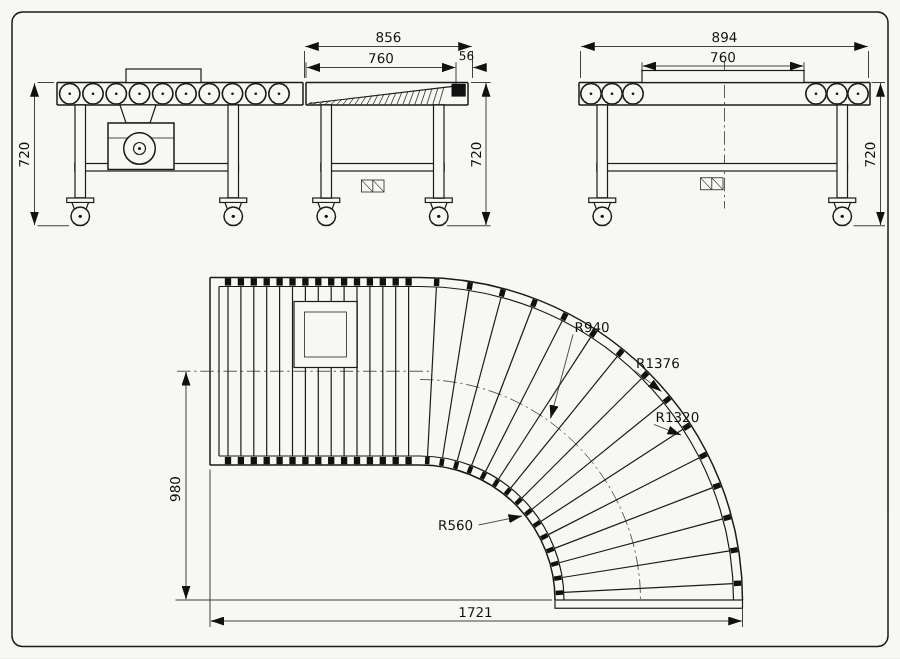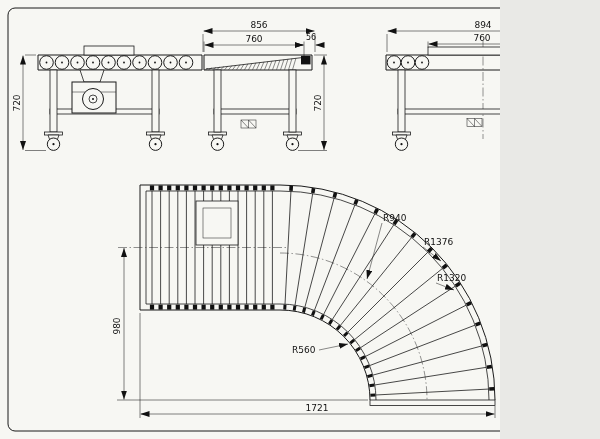--- a/index.html
+++ b/index.html
@@ -1,16 +1,16 @@
 <!DOCTYPE html>
 <html><head>
 <meta charset="utf-8">
 <style>
   html,body{margin:0;padding:0;background:#e9e9e6;}
-  .sheet{width:500px;height:439px;background:#f7f7f3;position:relative;overflow:hidden;
+  .sheet{width:600px;height:439px;background:#f7f7f3;position:relative;overflow:hidden;
          font-family:"DejaVu Sans", sans-serif;}
   svg{display:block;}
   .ln{stroke:#1b1b1b;stroke-width:1;fill:none;}
   .md{stroke:#1b1b1b;stroke-width:0.8;fill:none;}
   .thin{stroke:#2a2a2a;stroke-width:0.55;fill:none;}
   .dim{stroke:#1b1b1b;stroke-width:0.55;fill:none;}
   .cl{stroke:#3a3a3a;stroke-width:0.55;fill:none;stroke-dasharray:9 2.5 1.5 2.5;}
   .wh{fill:#f7f7f3;}
   .tick{fill:#111;stroke:none;}
   .tickline{stroke:#111;stroke-width:3.6;}

